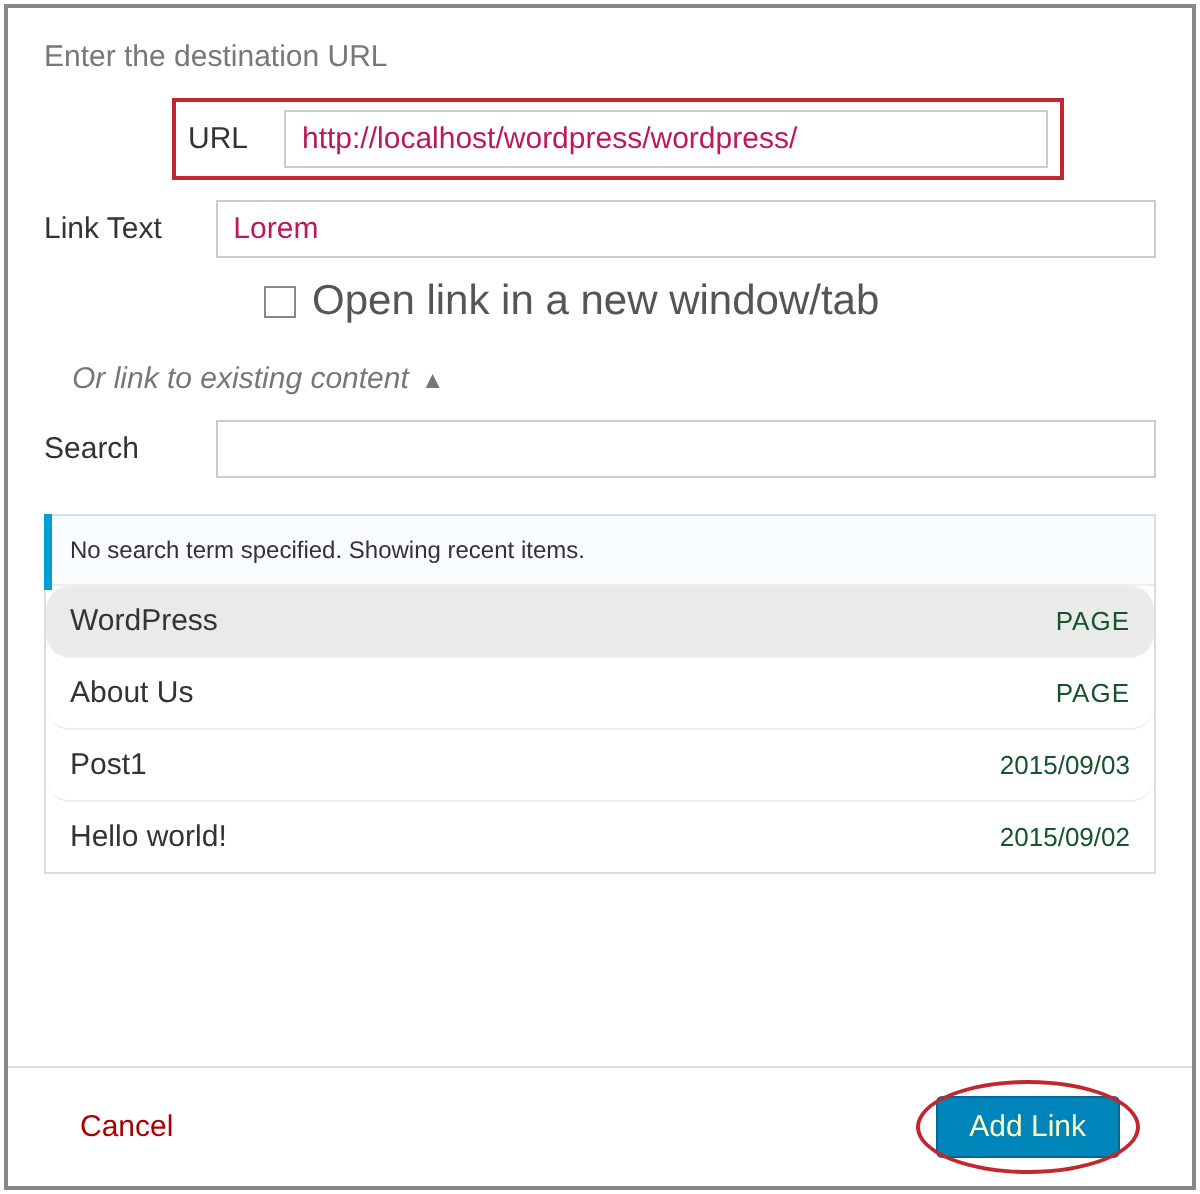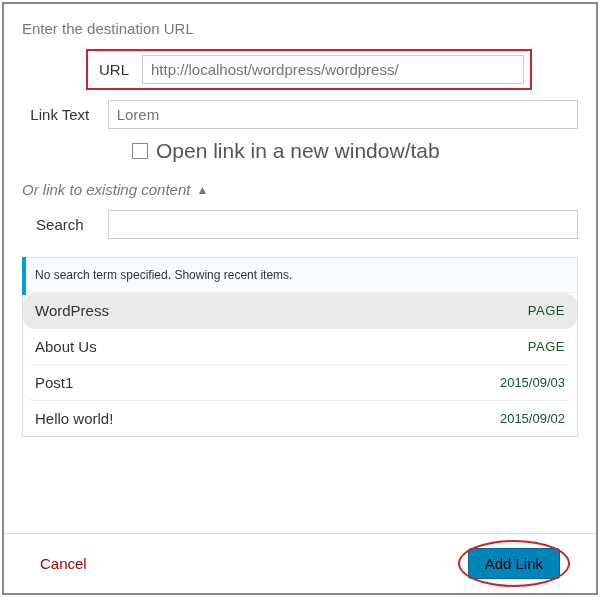--- a/index.html
+++ b/index.html
@@ -47,41 +47,41 @@
     font-size: 15px;
     margin-bottom: 12px;
   }
   .field-row {
     display: flex;
     align-items: center;
     margin-bottom: 10px;
   }
   .field-label {
     width: 100px;
-    text-align: center;
+    text-align: left;
     padding-right: 10px;
     font-size: 15px;
     color: #333;
   }
   .url-box {
     border: 2px solid #c1272d;
     padding: 4px 6px;
     display: flex;
     align-items: center;
     width: 446px;
   }
   .url-box .field-label {
     width: 48px;
     padding-right: 8px;
   }
   input[type="text"] {
     border: 1px solid #ccc;
     padding: 5px 8px;
     font-size: 15px;
-    color: #737373;
+    color: #be185d;
     width: 100%;
     font-family: inherit;
   }
   .url-input { flex: 1; }
   .linktext-input { width: 300px; }
   .checkbox-row {
     display: flex;
     align-items: center;
     margin-left: 110px;
     margin-bottom: 18px;
@@ -99,20 +99,21 @@
   }
   .toggle-section {
     color: #777;
     font-style: italic;
     font-size: 15px;
     margin-bottom: 12px;
     cursor: pointer;
     display: flex;
     align-items: center;
     gap: 6px;
+    margin-left: 14px;
   }
   .caret-up {
     font-style: normal;
     font-size: 12px;
   }
   .search-row {
     display: flex;
     align-items: center;
     margin-bottom: 18px;
   }
@@ -169,21 +170,21 @@
     font-size: 15px;
     cursor: pointer;
   }
   .addlink-wrap {
     position: relative;
     display: inline-block;
   }
   .addlink-btn {
     background: #0085ba;
     border: 1px solid #006799;
-    color: #000000;
+    color: #fef9c3;
     font-size: 15px;
     padding: 6px 16px;
     border-radius: 3px;
     cursor: pointer;
     font-family: inherit;
   }
   .ellipse {
     position: absolute;
     border: 2px solid #c1272d;
     border-radius: 50%;

